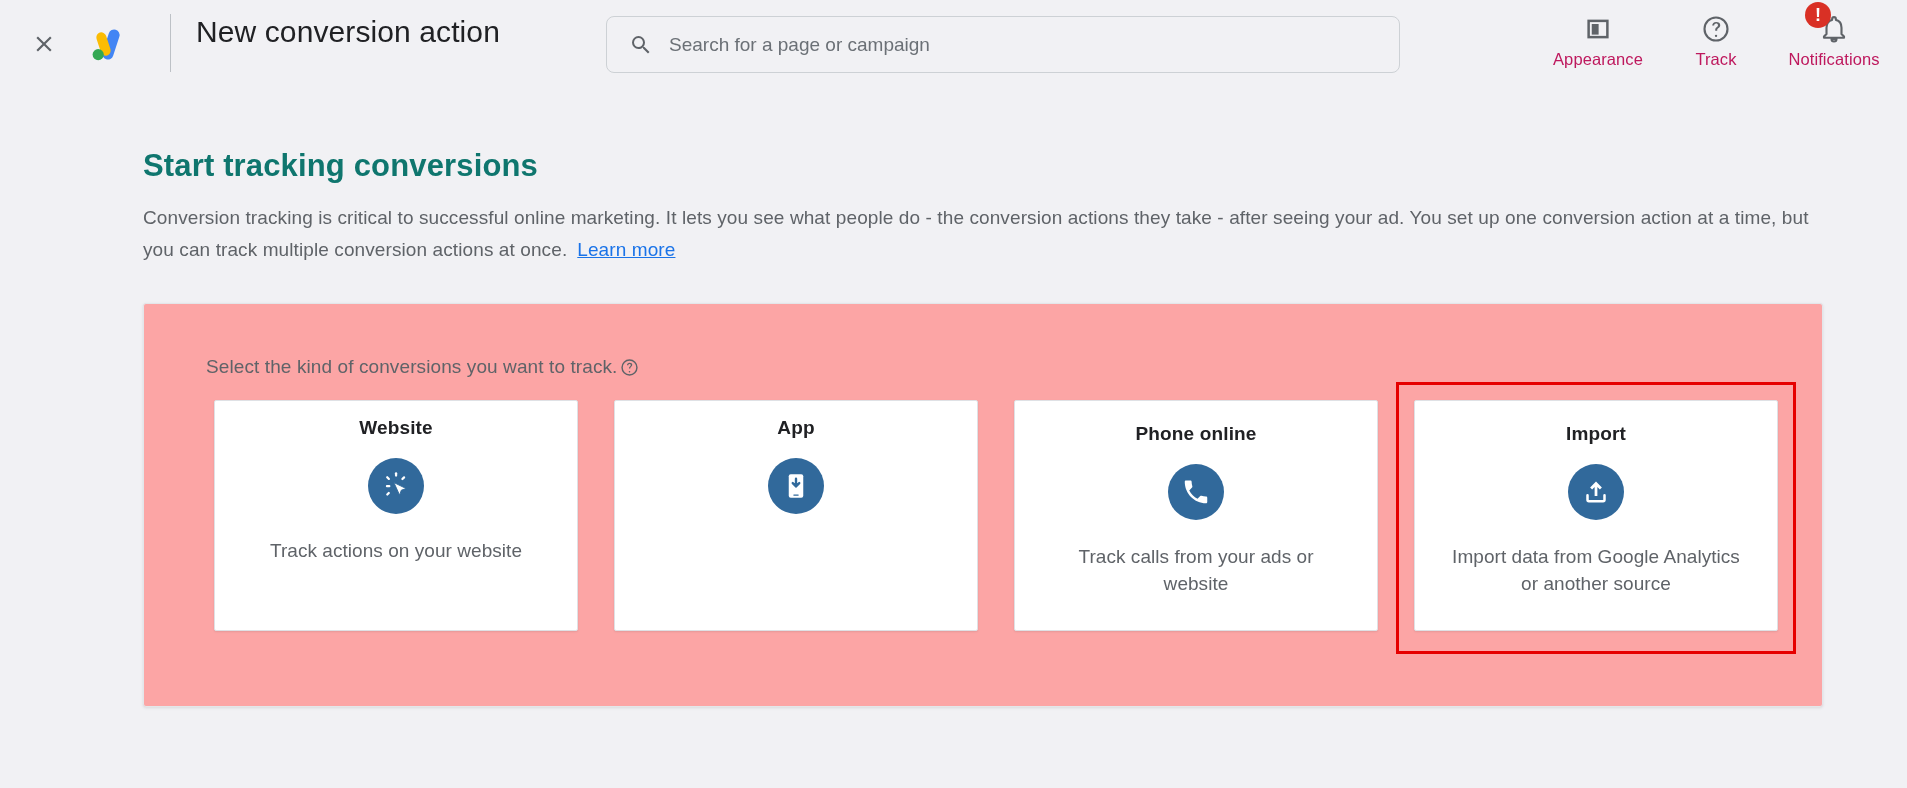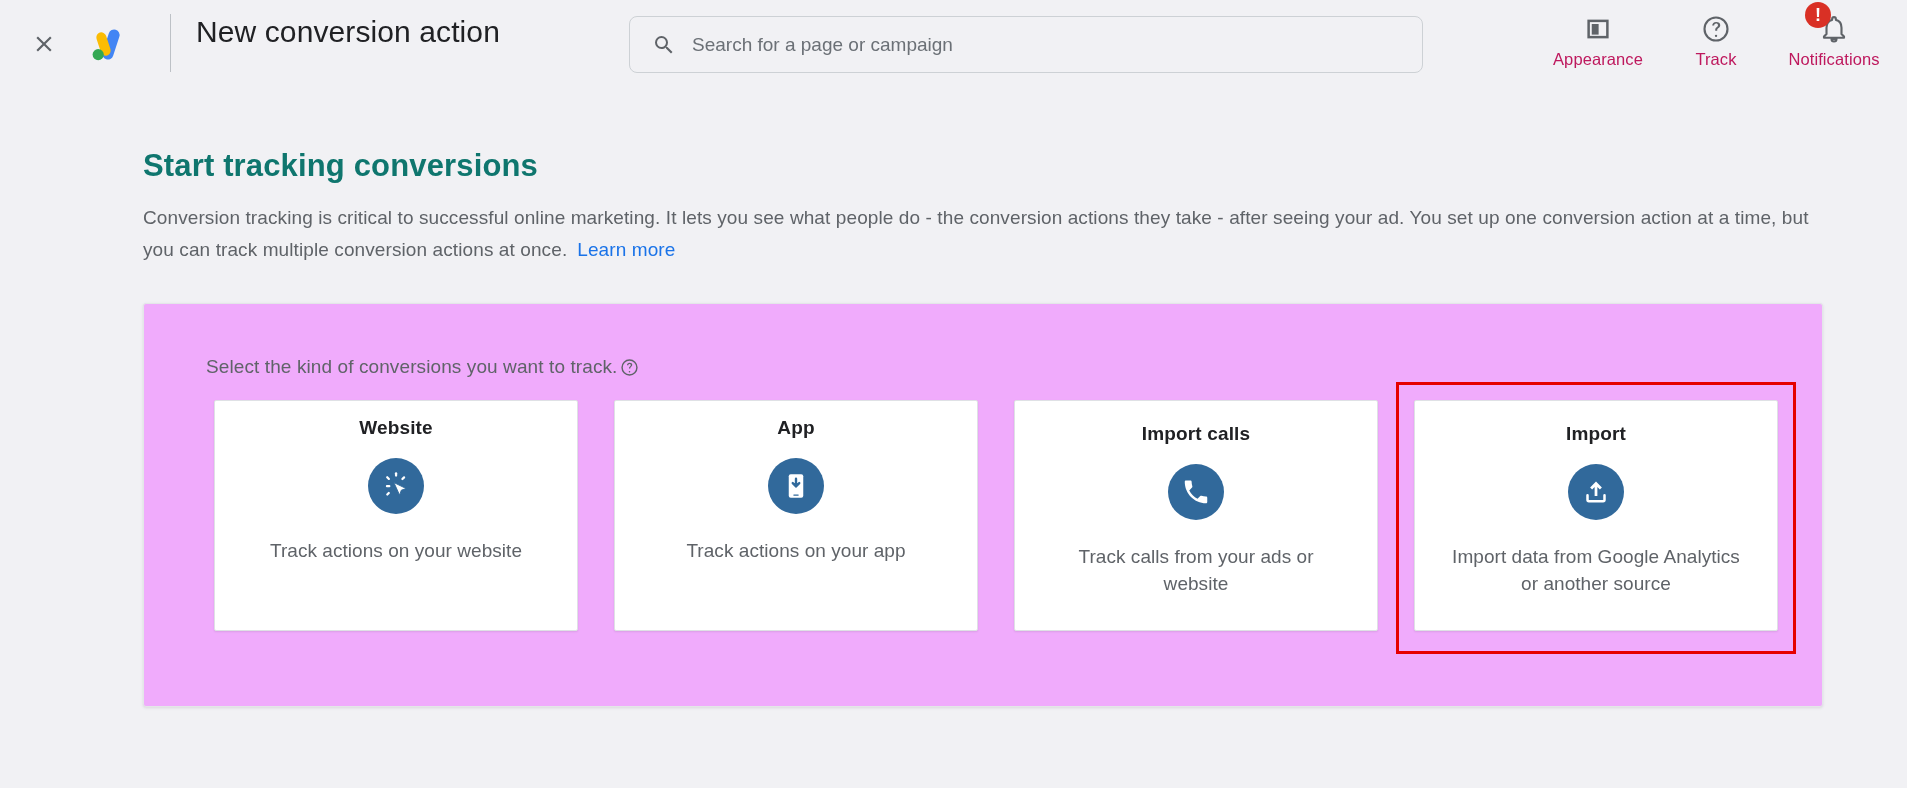--- a/index.html
+++ b/index.html
@@ -62,21 +62,20 @@
   .search-wrap {
     position: absolute;
     left: 606px; top: 16px;
     width: 794px; height: 57px;
     border: 1px solid #cdd1d5;
     border-radius: 8px;
     background: #f1f1f4;
     display: flex;
     align-items: center;
     cursor: text;
-    margin-left: 23px;
   }
   .search-icon {
     margin-left: 22px;
     width: 24px; height: 24px;
     flex: none;
     display: flex; align-items: center; justify-content: center;
   }
   .search-input {
     border: none;
     outline: none;
@@ -153,31 +152,32 @@
     position: absolute;
     left: 143px; top: 116px;
     width: 1680px;
     font-size: 19px;
     line-height: 32px;
     color: #5f6368;
     letter-spacing: 0.1px;
   }
   .learn-more {
     color: #1a73e8;
+    text-decoration: underline;
     margin-left: 10px;
     cursor: pointer;
   }
 
   
   .panel {
     position: absolute;
     left: 143px; top: 217px;
     width: 1680px;
     height: 404px;
-    background: #f0abfc;
+    background: #fca5a5;
     border: 1px solid #e4e6e9;
     border-radius: 3px;
     box-shadow: 0 1px 3px rgba(60,64,67,0.13);
   }
   .panel-label {
     position: absolute;
     left: 62px; top: 52px;
     font-size: 19px;
     color: #5f6368;
     display: flex;
@@ -368,27 +368,26 @@
       <div class="card-slot">
         <div class="card">
           <div class="card-title">App</div>
           <div class="card-icon">
             <svg width="30" height="30" viewBox="0 0 24 24">
               <rect x="6.2" y="2.6" width="11.6" height="18.8" rx="1.6" fill="#ffffff"></rect>
               <rect x="9.8" y="18.7" width="4.4" height="1" rx="0.5" fill="#31699b"></rect>
               <path d="M12 6.2v6.1m0 0 2.6-2.6M12 12.3 9.4 9.7" stroke="#31699b" stroke-width="1.9" fill="none" stroke-linecap="round" stroke-linejoin="round"></path>
             </svg>
           </div>
-          <div class="card-desc">Track actions on your app</div>
         </div>
       </div>
 
       <div class="card-slot">
         <div class="card two-line">
-          <div class="card-title">Import calls</div>
+          <div class="card-title">Phone online</div>
           <div class="card-icon">
             <svg width="30" height="30" viewBox="0 0 24 24">
               <path d="M6.6 10.8c1.44 2.83 3.77 5.15 6.6 6.6l2.2-2.2c.27-.27.67-.36 1.02-.24 1.12.37 2.33.57 3.58.57.55 0 1 .45 1 1V20c0 .55-.45 1-1 1C10.7 21 3 13.3 3 3.8c0-.55.45-1 1-1h3.5c.55 0 1 .45 1 1 0 1.25.2 2.46.57 3.58.11.35.03.75-.25 1.02z" fill="#ffffff"></path>
             </svg>
           </div>
           <div class="card-desc">Track calls from your ads or website</div>
         </div>
       </div>
 
       <div class="card-slot">

